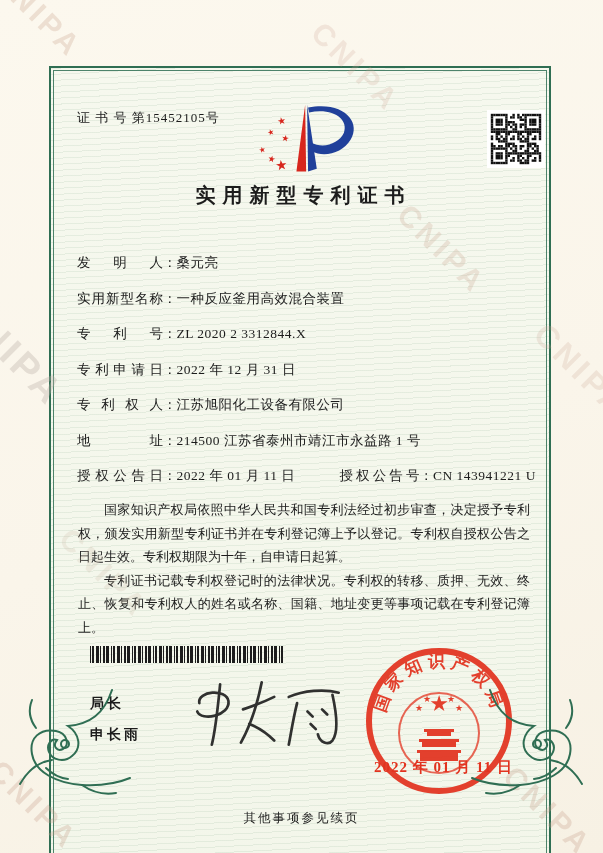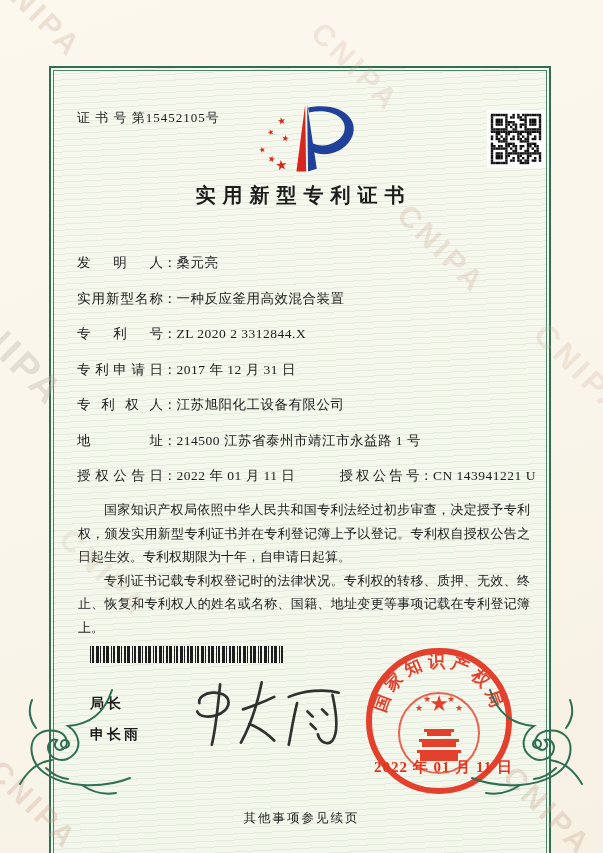--- a/index.html
+++ b/index.html
@@ -369,21 +369,21 @@
       <div class="field-row">
         <span class="flabel">发明人</span><span class="fcolon">：</span><span class="fvalue">桑元亮</span>
       </div>
       <div class="field-row">
         <span class="flabel">实用新型名称</span><span class="fcolon">：</span><span class="fvalue">一种反应釜用高效混合装置</span>
       </div>
       <div class="field-row">
         <span class="flabel">专利号</span><span class="fcolon">：</span><span class="fvalue">ZL 2020 2 3312844.X</span>
       </div>
       <div class="field-row">
-        <span class="flabel">专利申请日</span><span class="fcolon">：</span><span class="fvalue">2017 年 12 月 31 日</span>
+        <span class="flabel">专利申请日</span><span class="fcolon">：</span><span class="fvalue">2022 年 12 月 31 日</span>
       </div>
       <div class="field-row">
         <span class="flabel">专利权人</span><span class="fcolon">：</span><span class="fvalue">江苏旭阳化工设备有限公司</span>
       </div>
       <div class="field-row">
         <span class="flabel">地址</span><span class="fcolon">：</span><span class="fvalue">214500 江苏省泰州市靖江市永益路 1 号</span>
       </div>
       <div class="field-row">
         <span class="flabel">授权公告日</span><span class="fcolon">：</span><span class="fvalue">2022 年 01 月 11 日</span><span class="flabel glabel">授权公告号</span><span class="fcolon">：</span><span class="fvalue">CN 143941221 U</span>
       </div>

